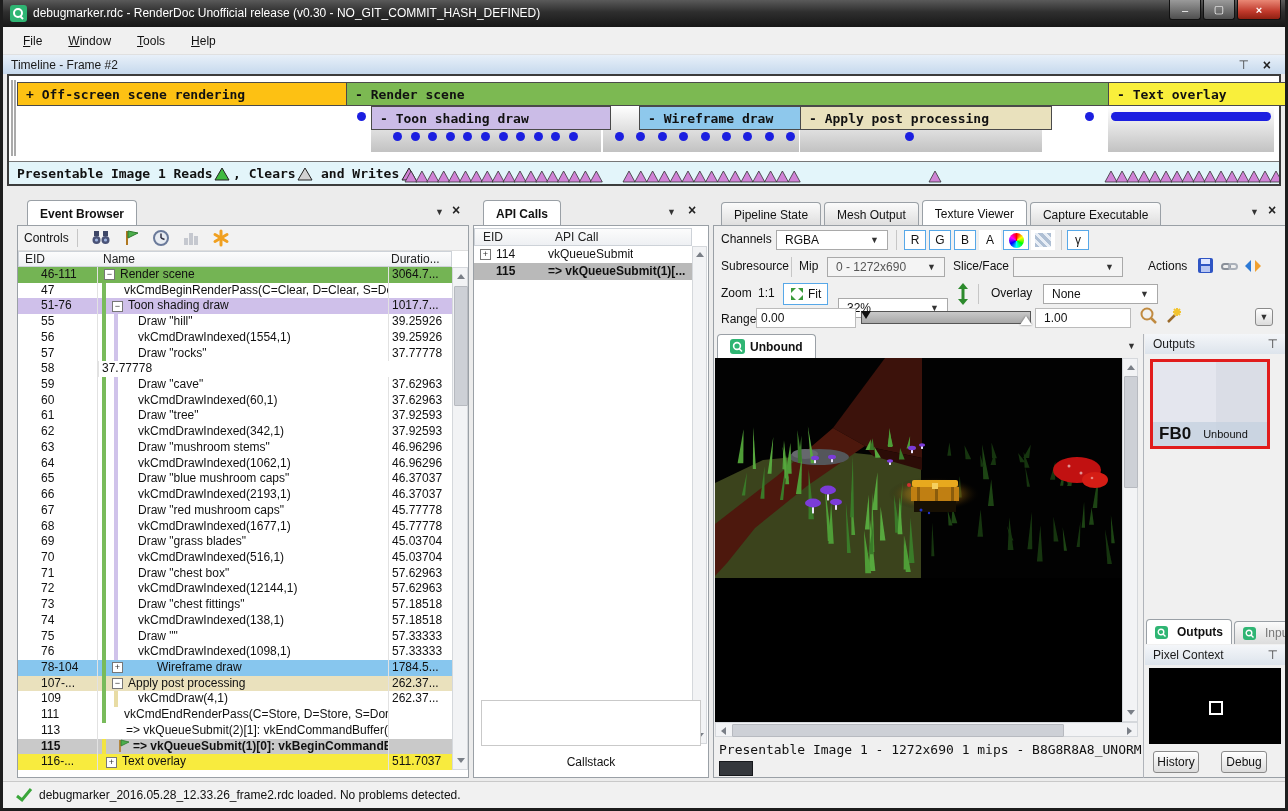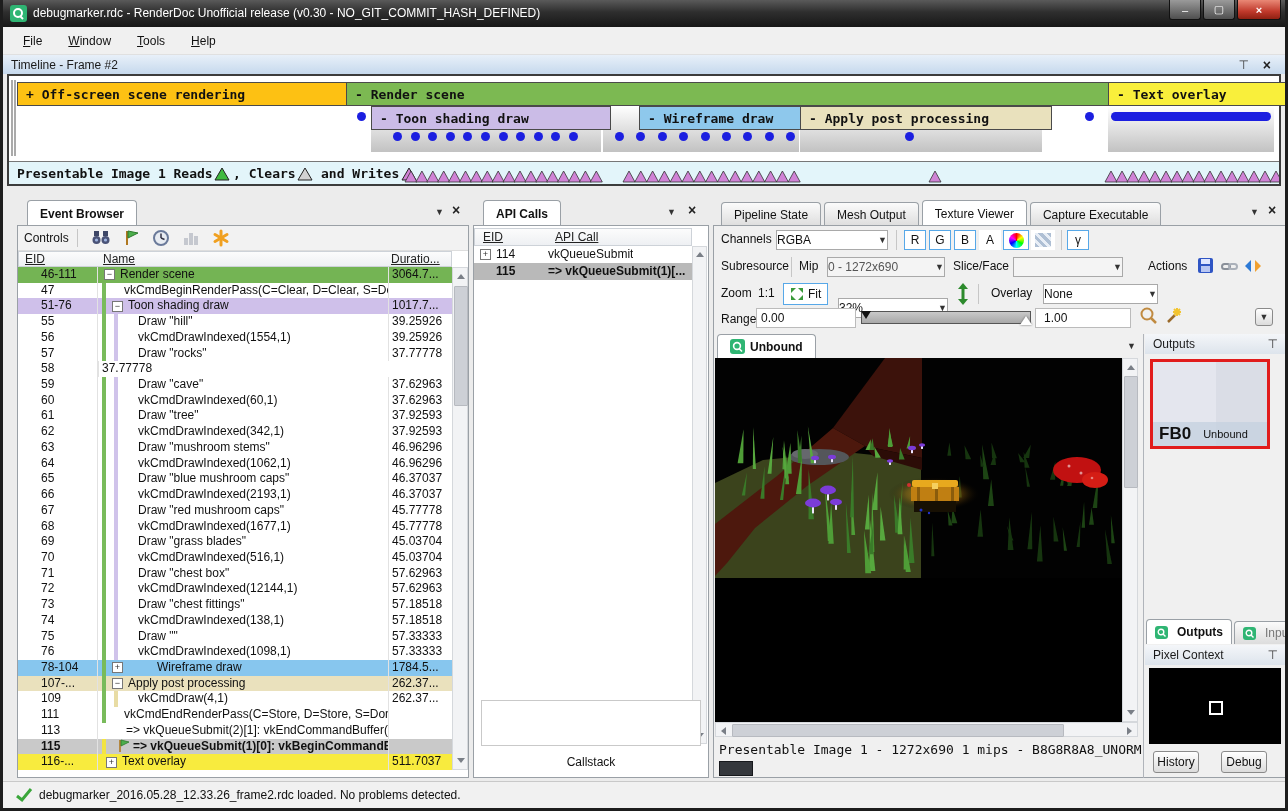--- a/index.html
+++ b/index.html
@@ -34,36 +34,36 @@
   .tab.active{background:#fff;height:26px;font-weight:bold;}
   .tlabel{white-space:nowrap;}
   
   .tbar{position:absolute;height:22px;border:1px solid #4a4a4a;
     font-family:"DejaVu Sans Mono",monospace;font-weight:bold;font-size:13px;
     display:flex;align-items:center;padding-left:8px;white-space:nowrap;overflow:hidden;}
   .dot{position:absolute;width:9px;height:9px;border-radius:50%;}
   .shade{position:absolute;background:linear-gradient(#ffffff, #c2c2c2);}
   
   .colhdr{background:linear-gradient(#fcfcfc,#eef0f3);border:1px solid #cdd2d8;
-    display:flex;align-items:center;color:#222;text-decoration:underline;}
+    display:flex;align-items:center;color:#222;}
   .ebrow{display:flex;align-items:stretch;height:15.72px;line-height:15.72px;
     font-size:12px;white-space:nowrap;}
   .ebrow .eid{width:56px;flex:none;padding-left:23px;border-right:1px solid #e2e2e2;overflow:hidden;}
   .ebrow .nm{flex:1;display:flex;align-items:stretch;overflow:hidden;}
   .ebrow .dur{width:60px;flex:none;padding-left:3px;border-left:1px solid #e2e2e2;overflow:hidden;}
   .cbar{flex:none;width:4px;margin-left:4px;margin-right:4px;}
   .expbox{flex:none;width:9px;height:9px;border:1px solid #777;background:#fff;
     font-size:9px;line-height:8px;text-align:center;align-self:center;margin-right:5px;color:#333;}
   
   .sb{background:#f2f3f5;border:1px solid #d5d8dc;}
   .sbthumb{position:absolute;background:#cdd0d6;border:1px solid #b7bac0;border-radius:1px;}
   .sbarrow{position:absolute;width:0;height:0;}
   
   .dd{background:#fff;border:1px solid #a9a9a9;display:flex;align-items:center;
-    padding:0 0;justify-content:space-between;height:20px;}
+    padding:0 8px;justify-content:space-between;height:20px;}
   .dd .caret{margin-left:4px;}
   .chanbtn{width:22px;height:20px;border:1px solid #57a8e8;background:#fff;
     display:flex;align-items:center;justify-content:center;font-size:12px;color:#111;}
   .btn{border:1px solid #8a8a8a;border-radius:3px;background:linear-gradient(#ffffff,#dcdcdc);
     display:flex;align-items:center;justify-content:center;}
   .lbl{display:flex;align-items:center;white-space:nowrap;}
   .vsep{position:absolute;width:1px;background:#c6c6c6;}
   .mono{font-family:"DejaVu Sans Mono",monospace;}
 </style>
 </head>

